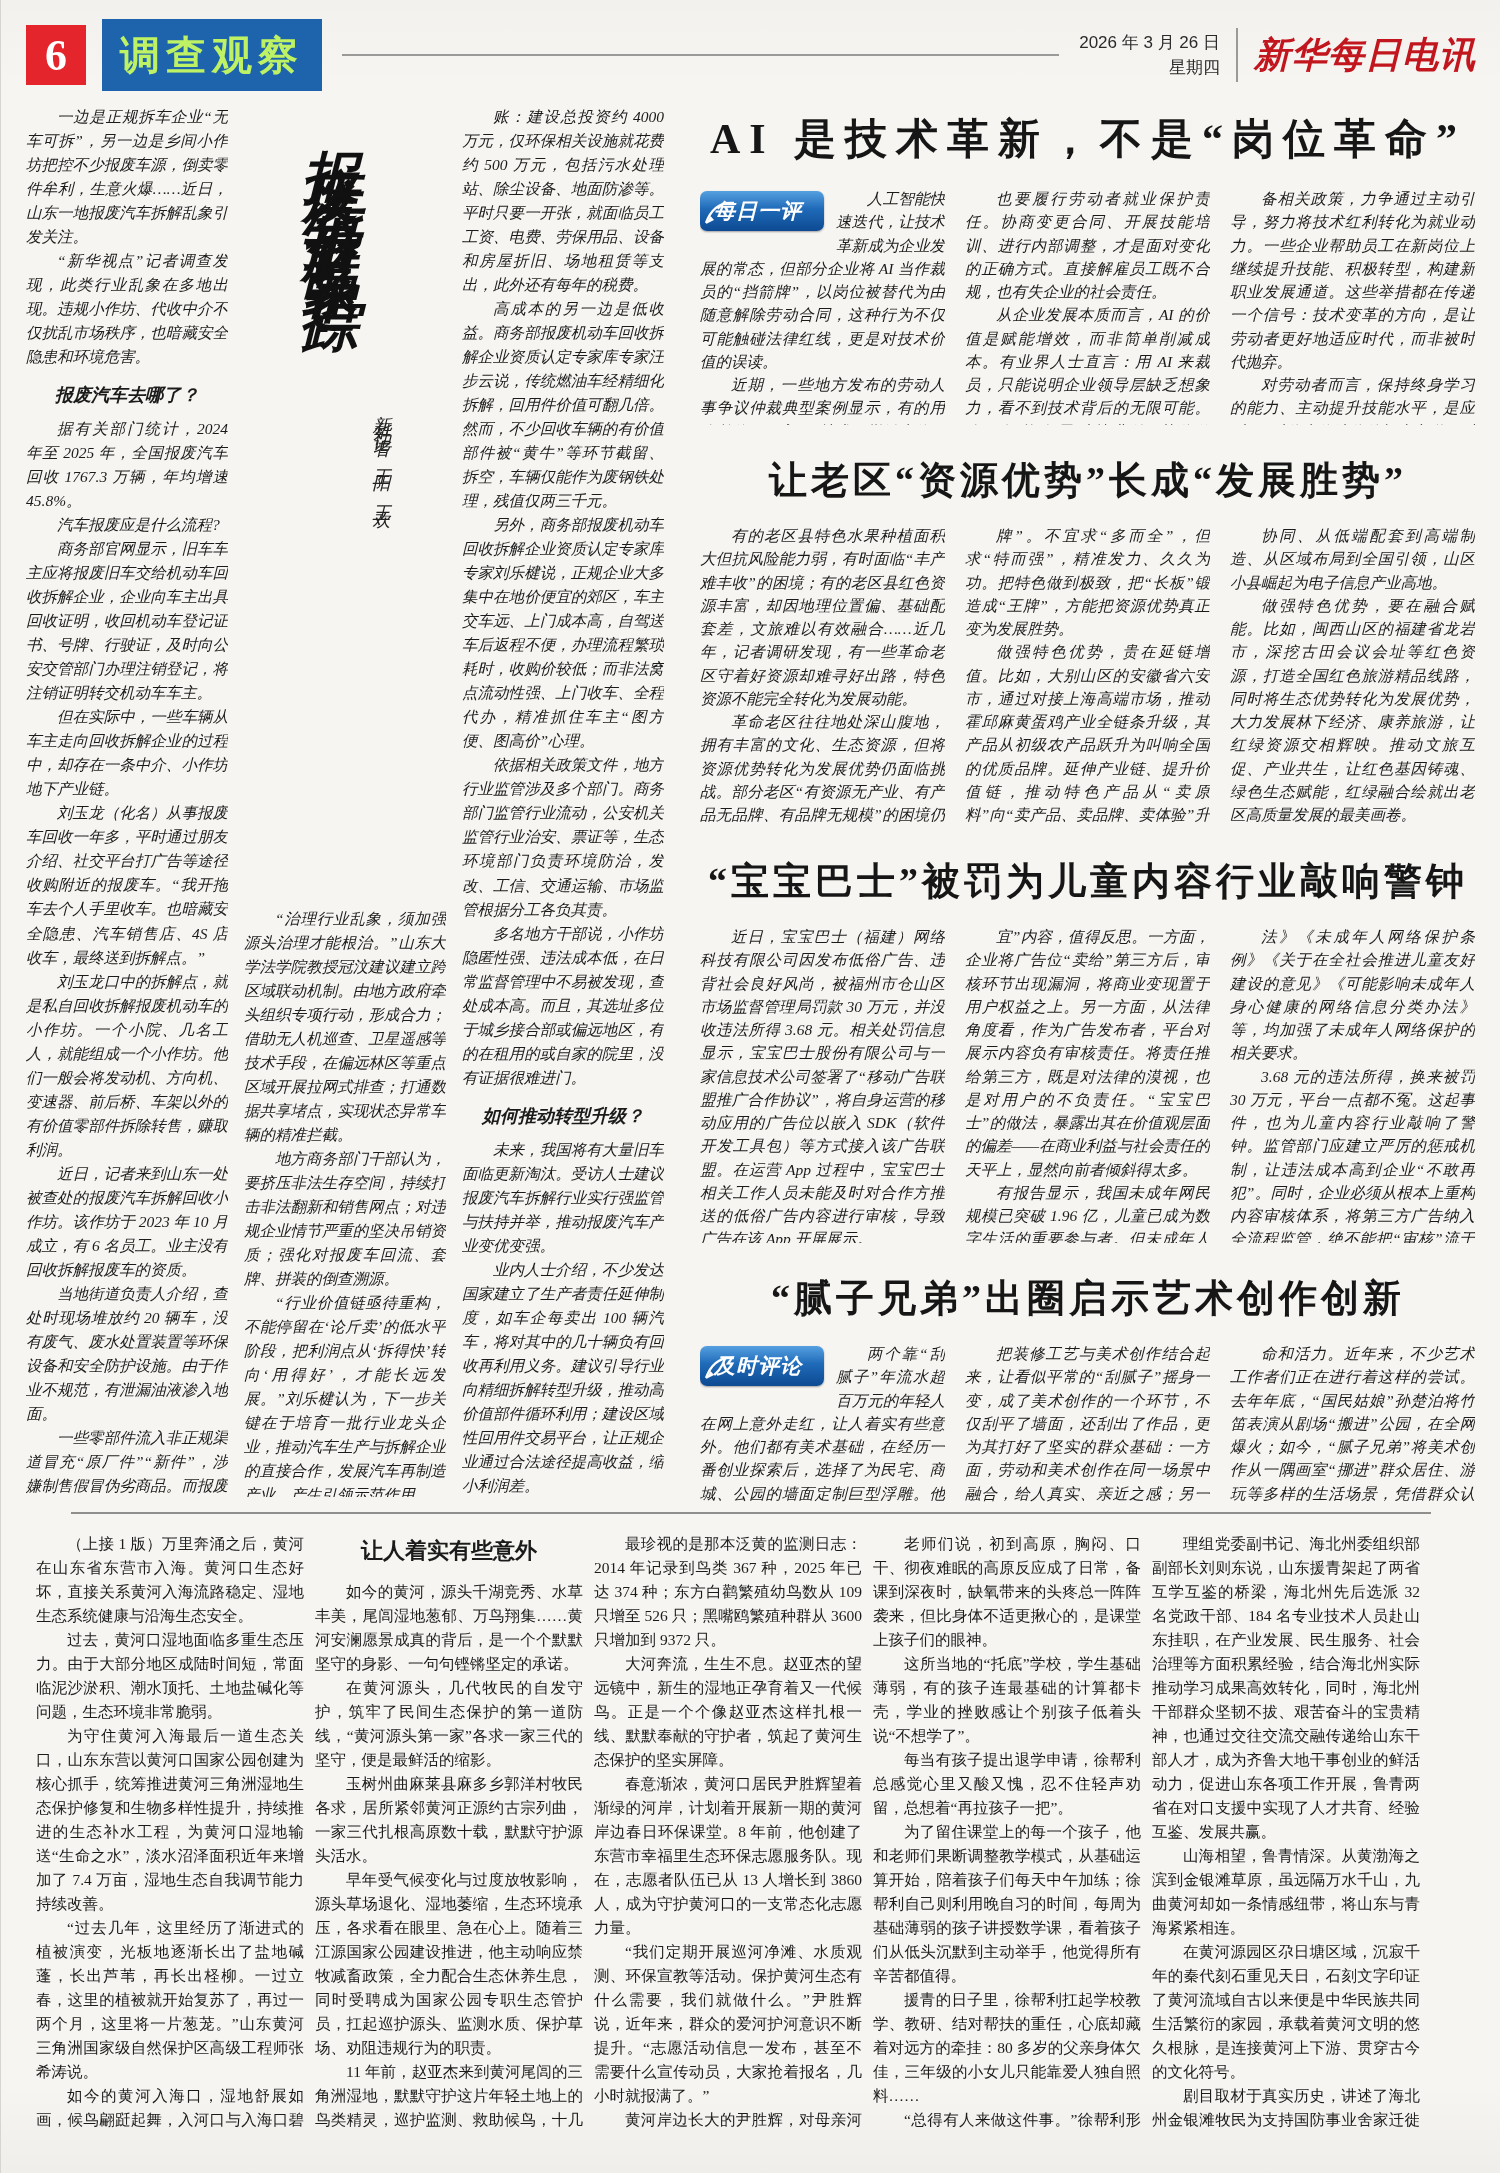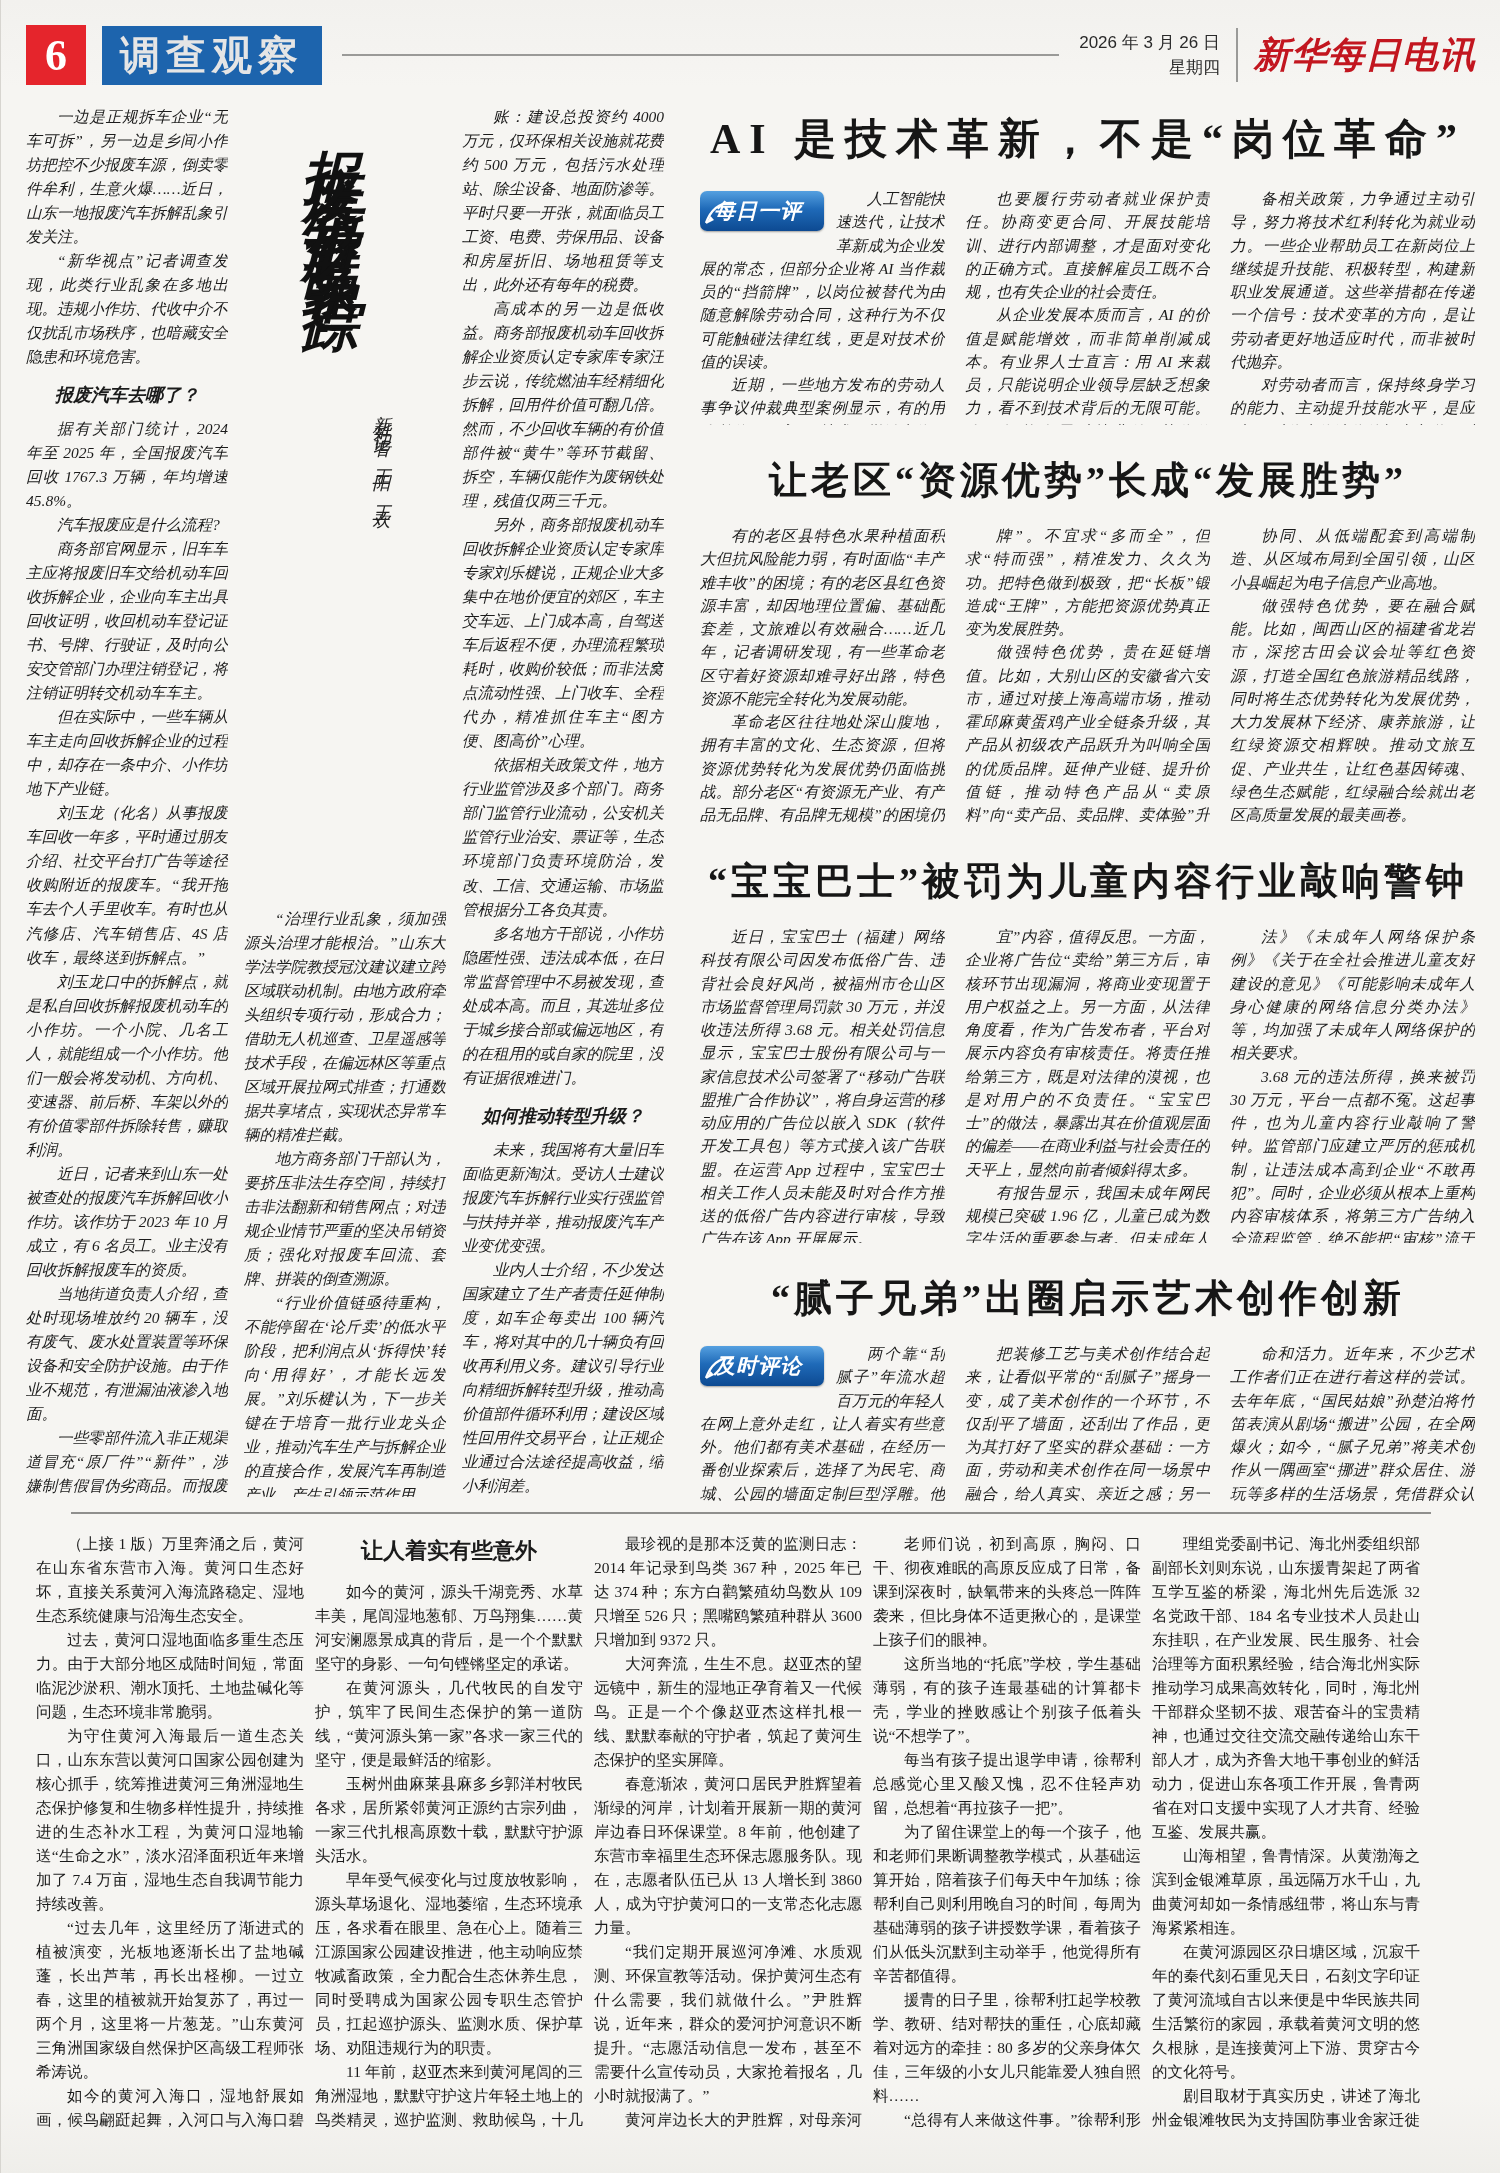--- a/index.html
+++ b/index.html
@@ -18,21 +18,21 @@
     border-left:1px solid #d7d5d0;
   }
   
   .header{position:absolute;left:25px;top:22px;width:1450px;height:66px;display:flex;align-items:center;}
   .pagenum-box{
     width:60px;height:60px;background:#e5252c;color:#fff;
     display:flex;align-items:center;justify-content:center;
     font-size:44px;font-weight:bold;font-family:"Liberation Serif",serif;
   }
   .section-box{
-    margin-left:16px;height:59px;padding:0 18px;background:#1d64ad;color:#e5e5e5;
+    margin-left:16px;height:72px;padding:0 18px;background:#1d64ad;color:#bef264;
     display:flex;align-items:center;justify-content:center;
     font-size:40px;font-weight:bold;letter-spacing:6px;
     font-family:"Liberation Sans","DejaVu Sans",sans-serif;
   }
   .header-rule{flex:1;height:2px;background:#9a9a98;margin:0 20px;}
   .date-block{
     text-align:right;font-size:17px;font-weight:normal;line-height:1.5;
     font-family:"Liberation Sans",sans-serif;color:#2a2a2a;white-space:pre-line;
   }
   .vsep{width:2px;height:54px;background:#9a9a98;margin:0 16px;}
@@ -115,21 +115,21 @@
     <div class="left-article">
       <div class="lcol">
         <div>
             <p class="para">一边是正规拆车企业“无车可拆”，另一边是乡间小作坊把控不少报废车源，倒卖零件牟利，生意火爆……近日，山东一地报废汽车拆解乱象引发关注。</p>
             <p class="para">“新华视点”记者调查发现，此类行业乱象在多地出现。违规小作坊、代收中介不仅扰乱市场秩序，也暗藏安全隐患和环境危害。</p>
             <h4 class="subhead">报废汽车去哪了？</h4>
             <p class="para">据有关部门统计，2024 年至 2025 年，全国报废汽车回收 1767.3 万辆，年均增速 45.8%。</p>
             <p class="para">汽车报废应是什么流程?</p>
             <p class="para">商务部官网显示，旧车车主应将报废旧车交给机动车回收拆解企业，企业向车主出具回收证明，收回机动车登记证书、号牌、行驶证，及时向公安交管部门办理注销登记，将注销证明转交机动车车主。</p>
             <p class="para">但在实际中，一些车辆从车主走向回收拆解企业的过程中，却存在一条中介、小作坊地下产业链。</p>
-            <p class="para">刘玉龙（化名）从事报废车回收一年多，平时通过朋友介绍、社交平台打广告等途径收购附近的报废车。“我开拖车去个人手里收车。有时也从汽修店、汽车销售店、4S 店收车，最终送到拆解点。”</p>
+            <p class="para">刘玉龙（化名）从事报废车回收一年多，平时通过朋友介绍、社交平台打广告等途径收购附近的报废车。“我开拖车去个人手里收车。也暗藏安全隐患、汽车销售店、4S 店收车，最终送到拆解点。”</p>
             <p class="para">刘玉龙口中的拆解点，就是私自回收拆解报废机动车的小作坊。一个小院、几名工人，就能组成一个小作坊。他们一般会将发动机、方向机、变速器、前后桥、车架以外的有价值零部件拆除转售，赚取利润。</p>
             <p class="para">近日，记者来到山东一处被查处的报废汽车拆解回收小作坊。该作坊于 2023 年 10 月成立，有 6 名员工。业主没有回收拆解报废车的资质。</p>
             <p class="para">当地街道负责人介绍，查处时现场堆放约 20 辆车，没有废气、废水处置装置等环保设备和安全防护设施。由于作业不规范，有泄漏油液渗入地面。</p>
             <p class="para">一些零部件流入非正规渠道冒充“原厂件”“新件”，涉嫌制售假冒伪劣商品。而报废车零部件无序转卖，也暗藏安全隐患。</p>
           </div>
 
       </div>
       <div class="lcol">
         <div class="vert-wrap">
           <div class="vert-title">报废汽车拆解乱象追踪</div>

